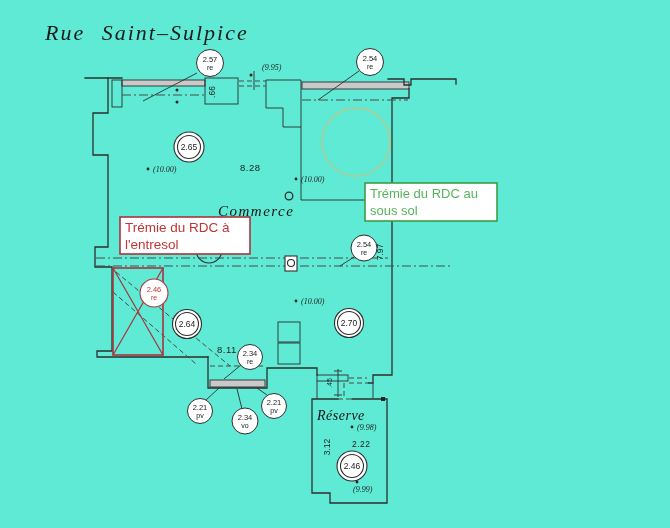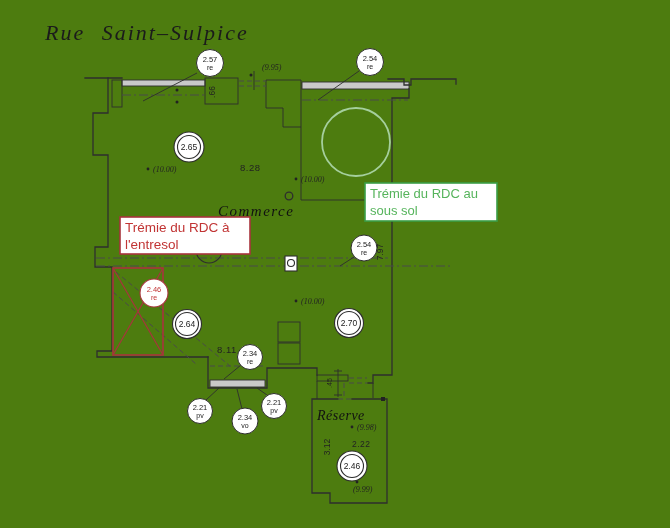--- a/index.html
+++ b/index.html
@@ -1,16 +1,16 @@
 <!DOCTYPE html>
 <html style="--line: #2e2e2e; --dash: #4a4a4a; --band: #c9c9c9; --red_border: #a8343c; --red_text: #c13434; --green_border: #3b9e47; --green_text: #56b45c; --green_circle: #a5cf9d;"><head>
 <meta charset="utf-8">
 <style>
   html,body { margin:0; padding:0; background:#ffffff; }
-  .page { position:relative; width:670px; height:528px; background:#4d7c0f; overflow:hidden;
+  .page { position:relative; width:670px; height:528px; background:#5eead4; overflow:hidden;
           font-family:"Liberation Sans", sans-serif; }
   svg { position:absolute; left:0; top:0; }
 
   
   .w        { stroke:var(--line,#2e2e2e); stroke-width:1.3; fill:none; stroke-linecap:square; }
   .w-thin   { stroke:var(--line,#2e2e2e); stroke-width:0.9; fill:none; }
   .dashdot  { stroke:var(--dash,#4a4a4a); stroke-width:1; fill:none; stroke-dasharray:9 3 2 3; }
   .dash     { stroke:var(--dash,#4a4a4a); stroke-width:1; fill:none; stroke-dasharray:5 3; }
   .band     { fill:var(--band,#c9c9c9); stroke:var(--line,#2e2e2e); stroke-width:0.9; }
   .bub      { fill:#ffffff; stroke:var(--line,#2e2e2e); stroke-width:1; }

